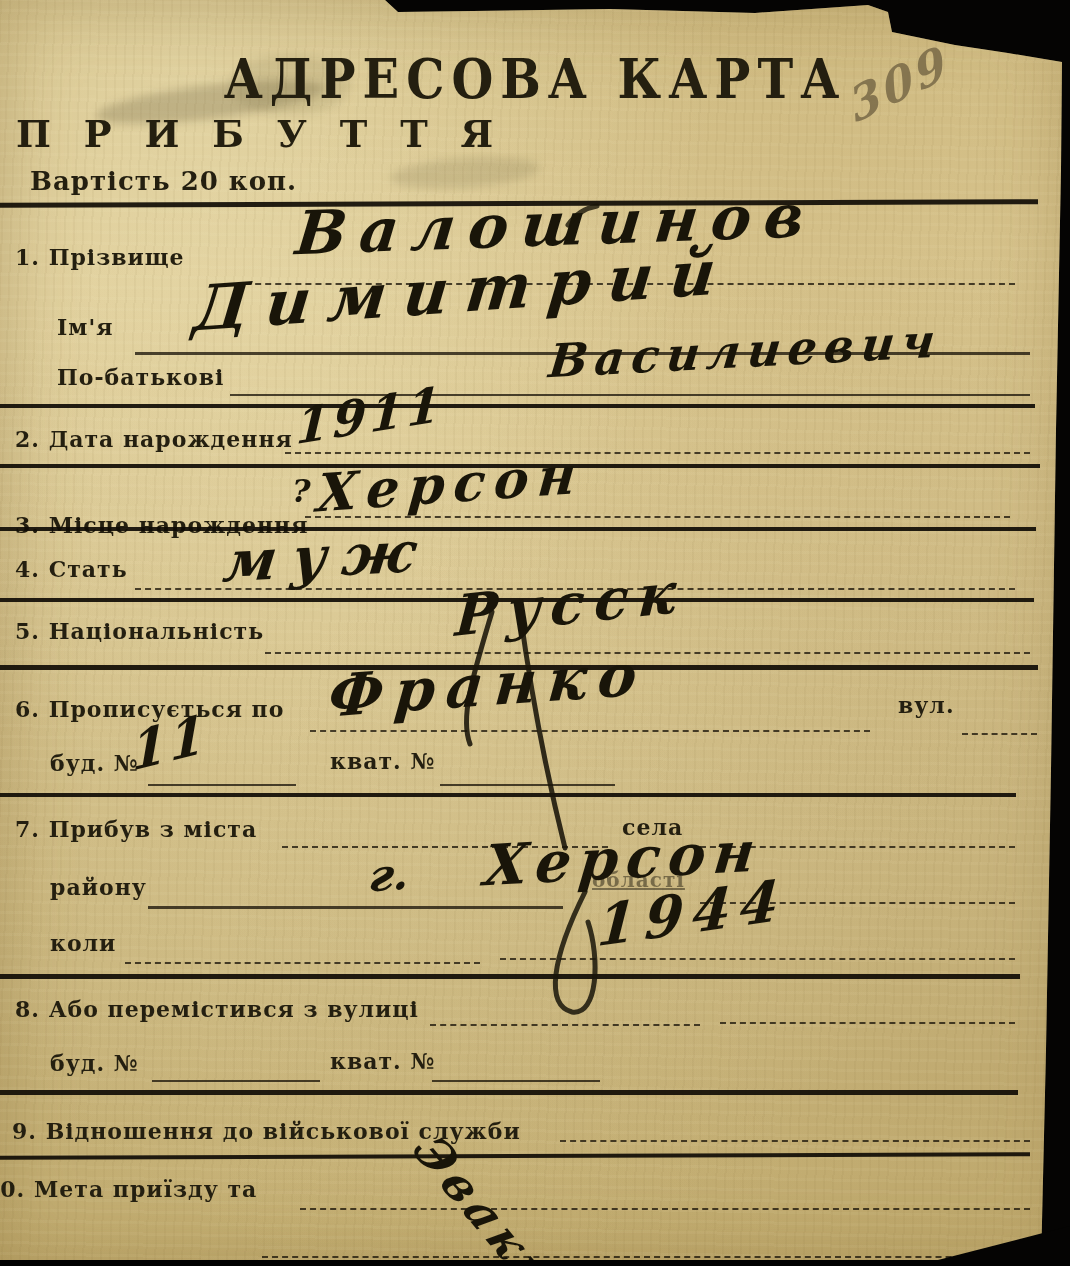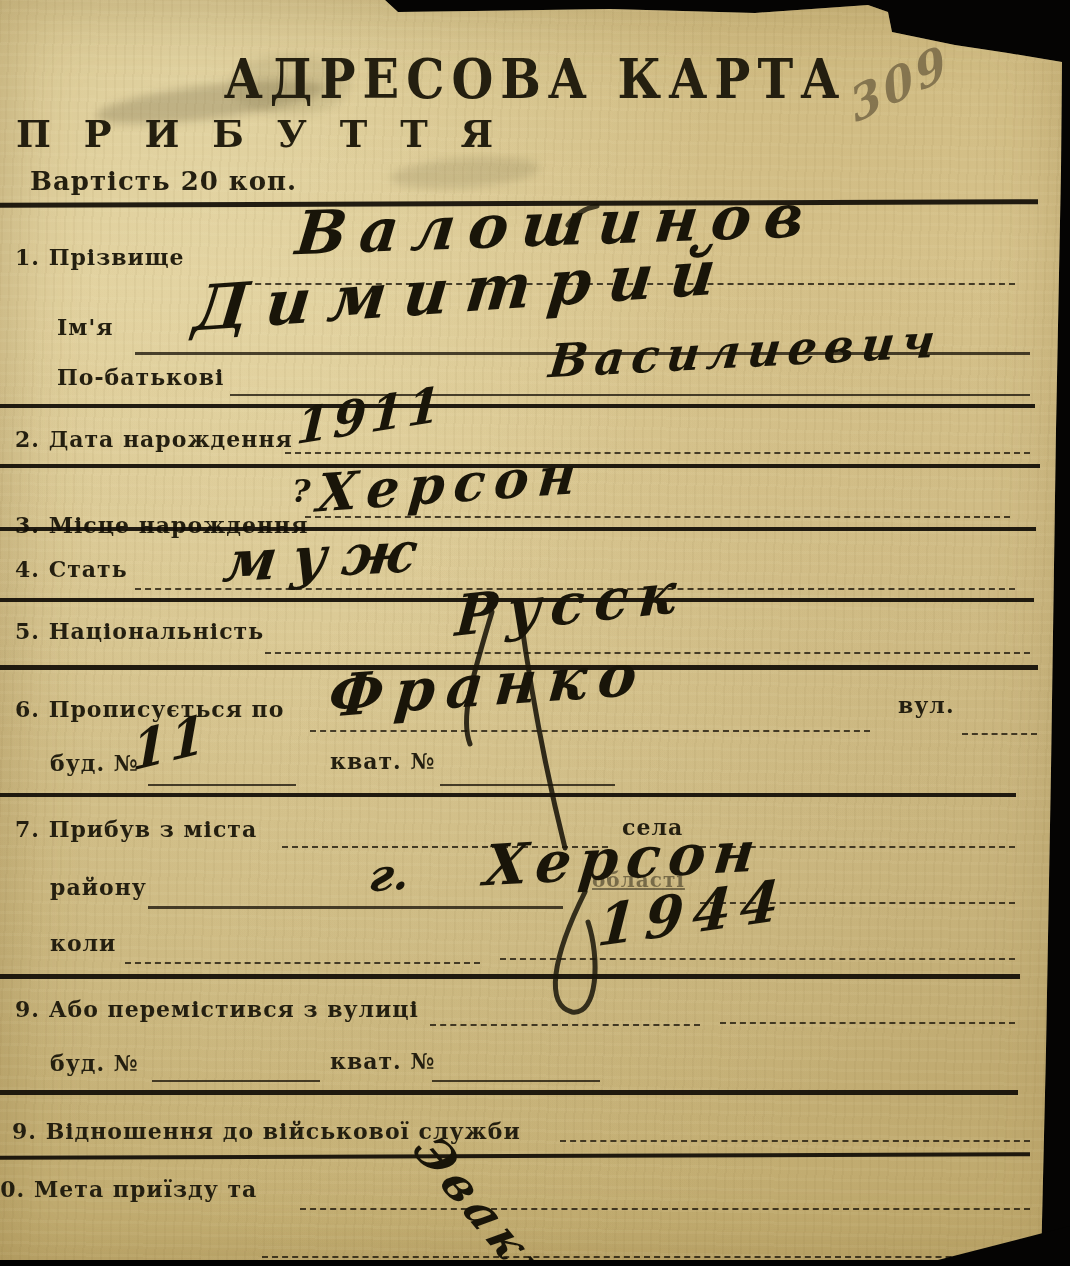--- a/index.html
+++ b/index.html
@@ -111,21 +111,21 @@
     <div class="hand" style="left:488px;top:832px;font-size:56px;letter-spacing:8px;transform:rotate(-3deg) skewX(-9deg);">Херсон</div>
     <div class="wline" style="left:148px;top:906px;width:415px;"></div>
     <div class="wline dash" style="left:700px;top:902px;width:315px;"></div>
 
     <div class="lbl" style="left:50px;top:930px;">коли</div>
     <div class="hand" style="left:600px;top:892px;font-size:56px;letter-spacing:9px;transform:rotate(-8deg) skewX(-12deg);">1944</div>
     <div class="wline dash" style="left:125px;top:962px;width:355px;"></div>
     <div class="wline dash" style="left:500px;top:958px;width:515px;"></div>
     <div class="rule" style="top:974px;width:1020px;"></div>
 
-    <div class="lbl" style="left:15px;top:996px;">9. Або перемістився з вулиці</div>
+    <div class="lbl" style="left:15px;top:996px;">8. Або перемістився з вулиці</div>
     <div class="wline dash" style="left:430px;top:1024px;width:270px;"></div>
     <div class="wline dash" style="left:720px;top:1022px;width:295px;"></div>
     <div class="lbl" style="left:50px;top:1050px;">буд. №</div>
     <div class="wline" style="left:152px;top:1080px;width:168px;border-bottom-width:2px;"></div>
     <div class="lbl" style="left:330px;top:1048px;">кват. №</div>
     <div class="wline" style="left:432px;top:1080px;width:168px;border-bottom-width:2px;"></div>
     <div class="rule" style="top:1090px;width:1018px;"></div>
 
     <div class="lbl" style="left:12px;top:1118px;">9. Відношення до військової служби</div>
     <div class="wline dash" style="left:560px;top:1140px;width:470px;"></div>

